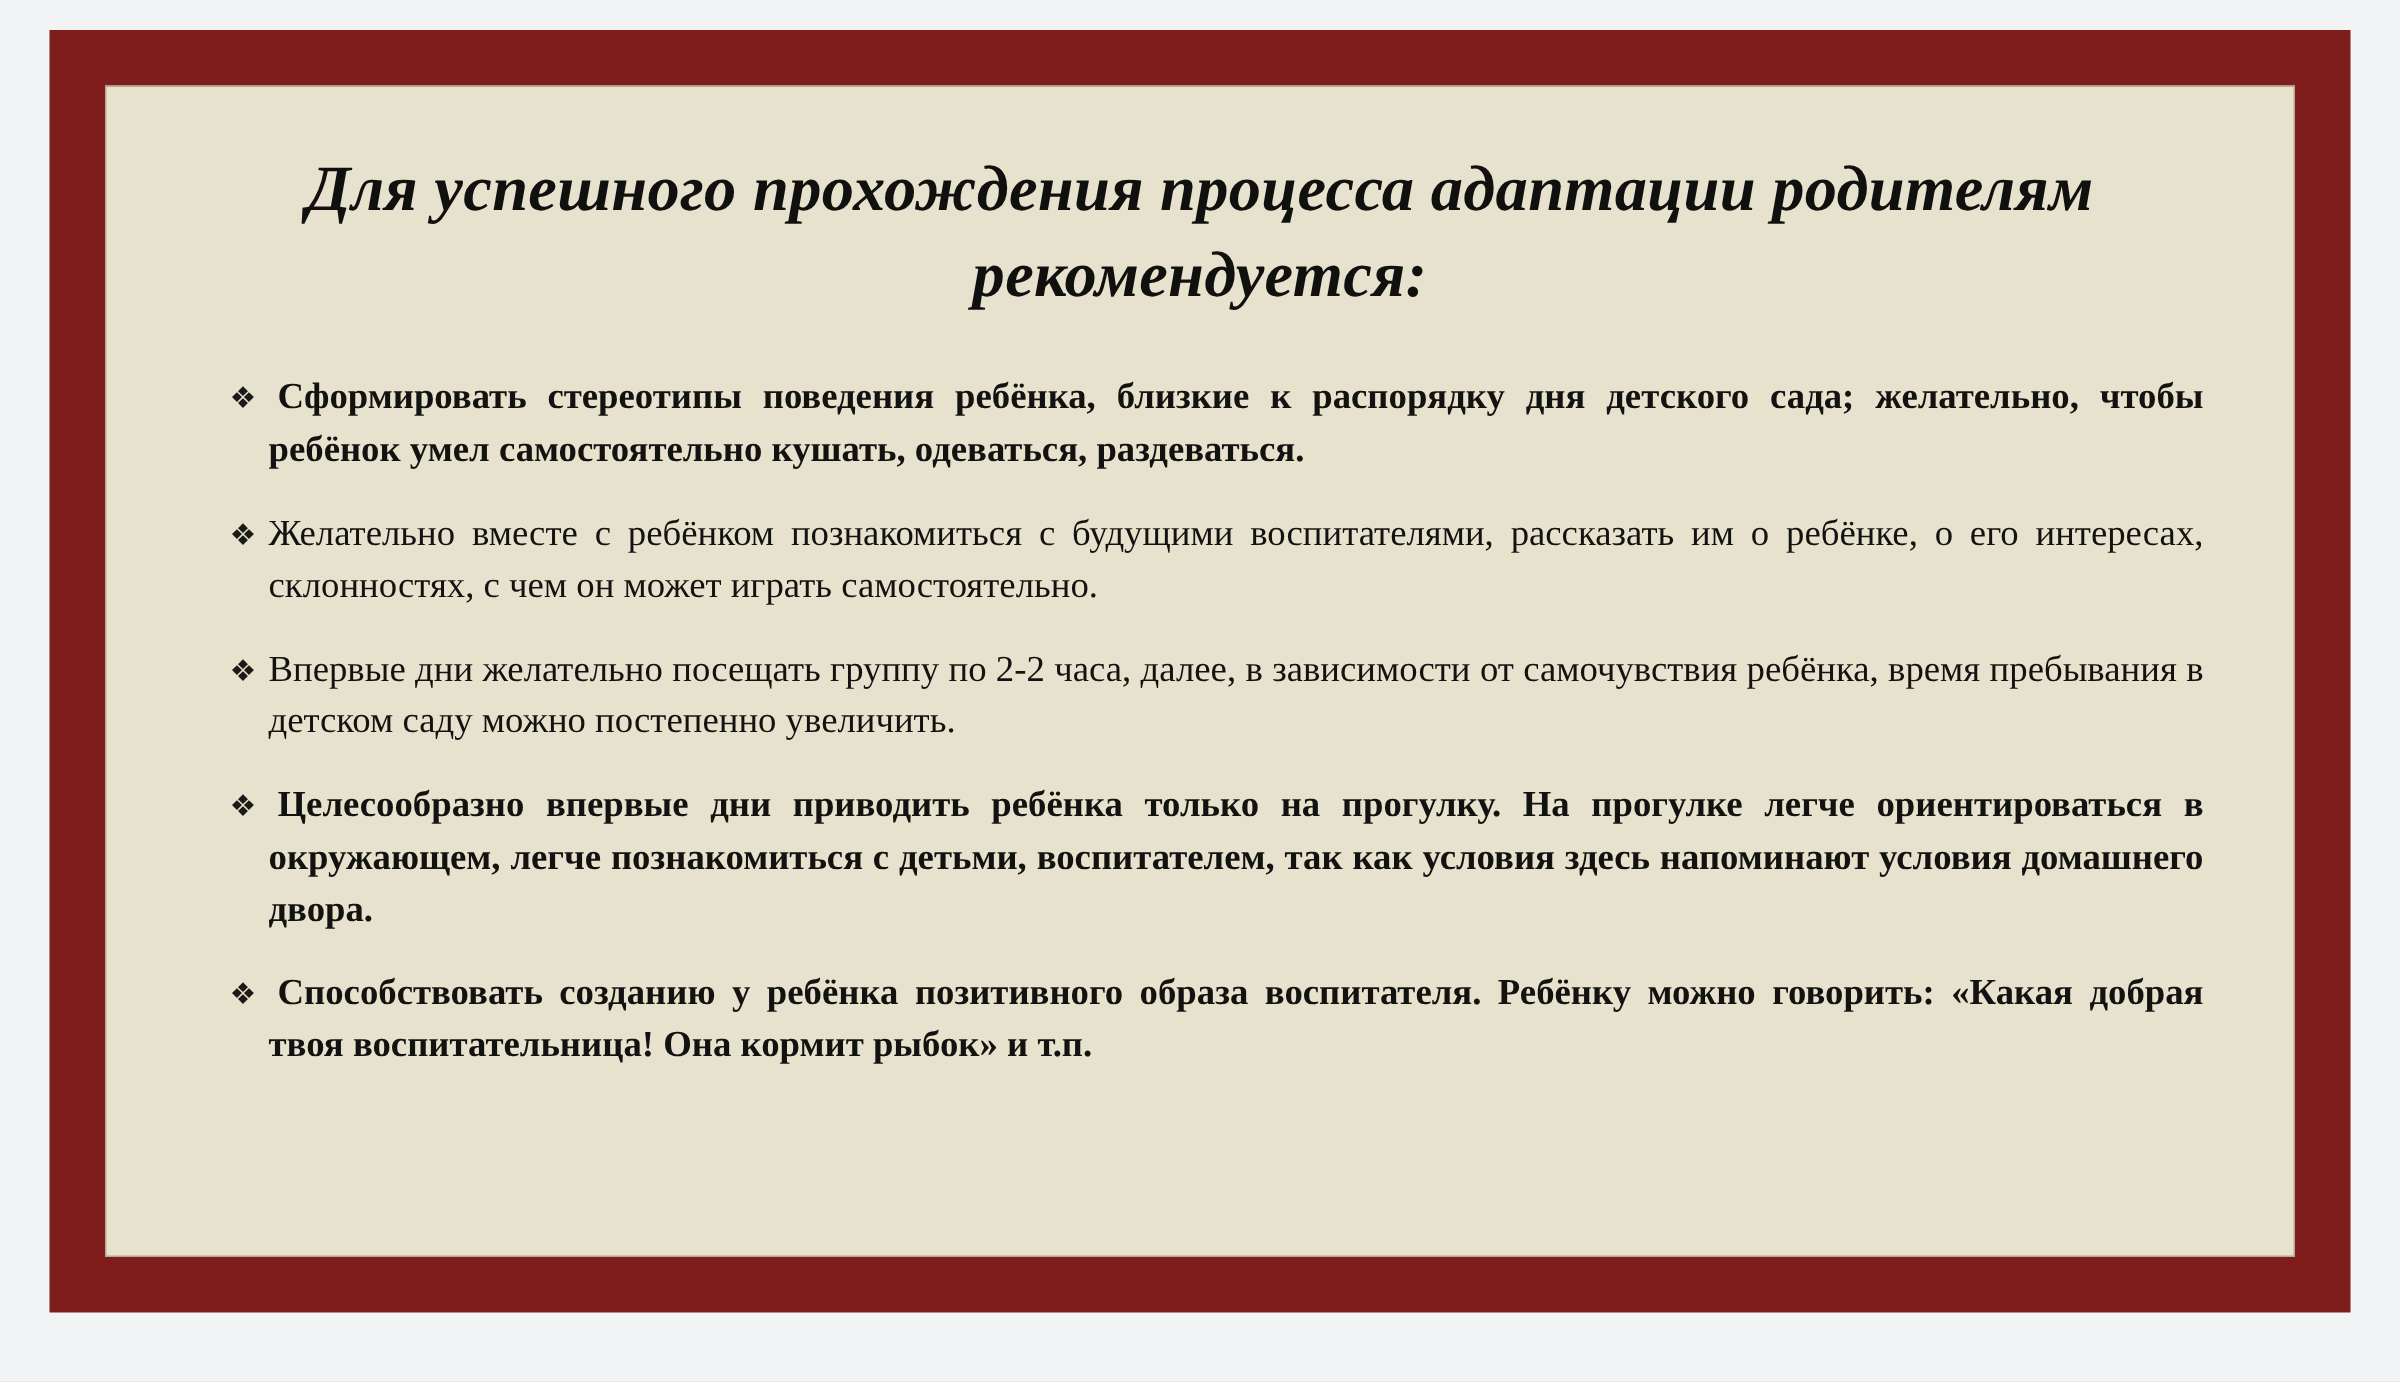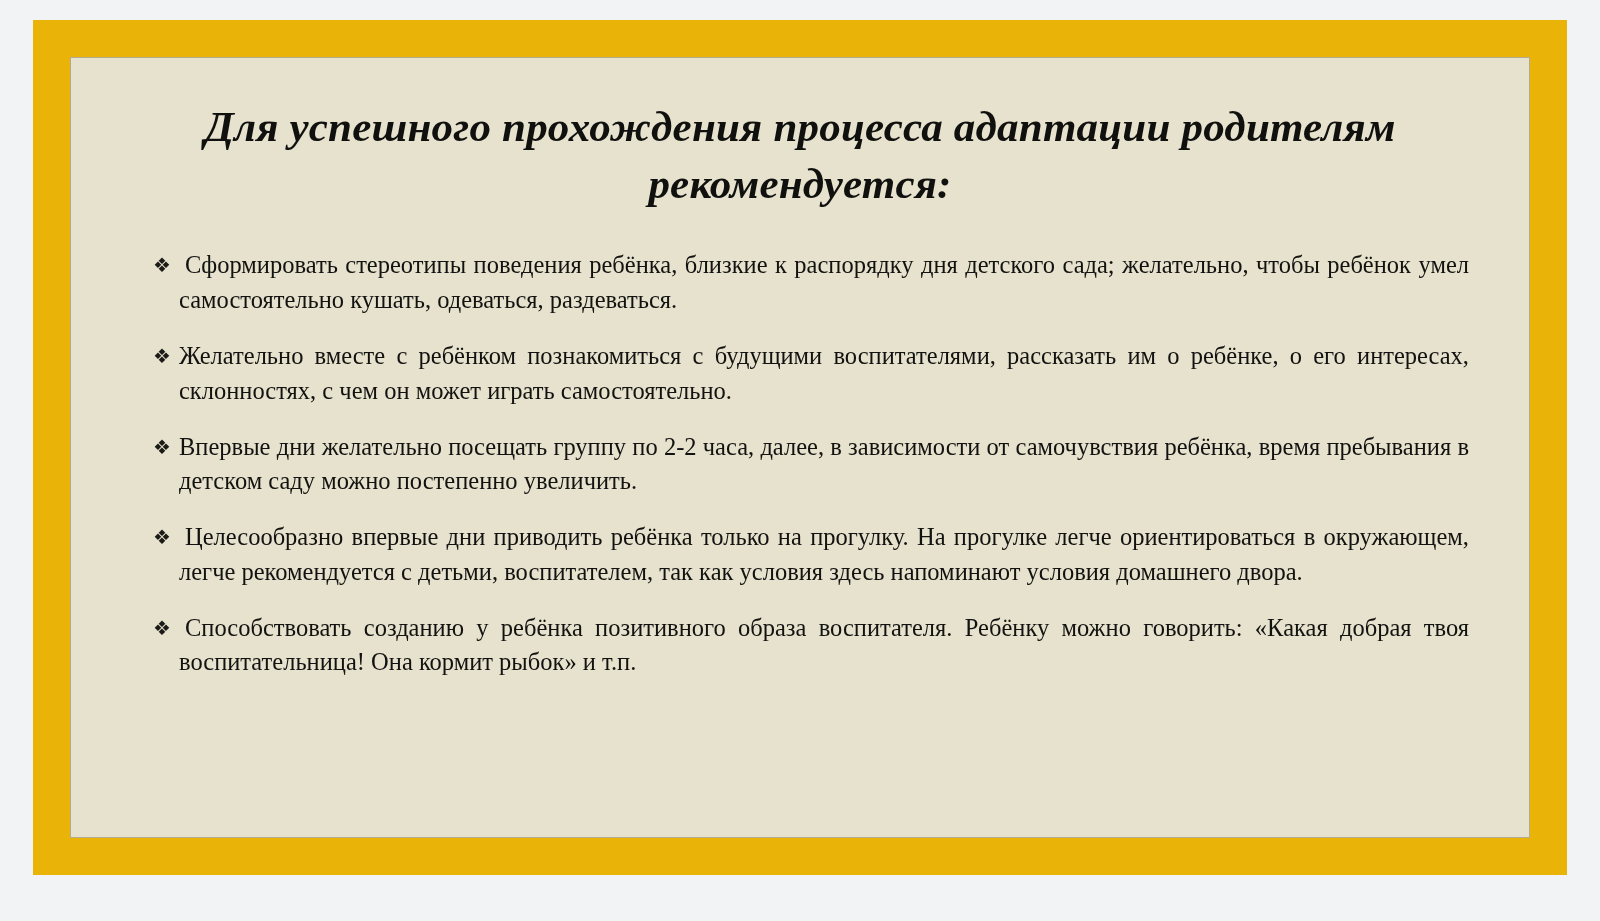--- a/index.html
+++ b/index.html
@@ -12,21 +12,21 @@
     background: #f2f3f5;
     font-family: "Liberation Serif", serif;
     overflow: hidden;
   }
   .slide-outer {
     position: absolute;
     left: 33px;
     top: 20px;
     width: 1534px;
     height: 855px;
-    background: #eab308;
+    background: #7f1d1d;
     box-sizing: border-box;
   }
   .slide-frame {
     position: absolute;
     left: 37px;
     top: 37px;
     width: 1460px;
     height: 781px;
     background: #e7e2cd;
     border: 1px solid #b4ab8e;
@@ -68,20 +68,21 @@
     font-family: "Liberation Serif", serif;
     font-size: 24.5px;
     line-height: 1.42;
     color: #121210;
     text-align: justify;
     text-justify: inter-word;
     hyphens: none;
   }
   .bullet-text.lead-space {
     text-indent: 6px;
+    font-weight: bold;
   }
 </style>
 </head>
 <body>
 
 <div class="slide-outer">
   <div class="slide-frame">
 
     <h1 class="slide-title">Для успешного прохождения процесса адаптации родителям рекомендуется:</h1>
 
@@ -97,21 +98,21 @@
         <span class="bullet-text">Желательно вместе с ребёнком познакомиться с будущими воспитателями, рассказать им о ребёнке, о его интересах, склонностях, с чем он может играть самостоятельно.</span>
       </div>
 
       <div class="bullet-row">
         <span class="bullet-mark">❖</span>
         <span class="bullet-text">Впервые дни желательно посещать группу по 2-2 часа, далее, в зависимости от самочувствия ребёнка, время пребывания в детском саду можно постепенно увеличить.</span>
       </div>
 
       <div class="bullet-row">
         <span class="bullet-mark">❖</span>
-        <span class="bullet-text lead-space">Целесообразно впервые дни приводить ребёнка только на прогулку. На прогулке легче ориентироваться в окружающем, легче рекомендуется с детьми, воспитателем, так как условия здесь напоминают условия домашнего двора.</span>
+        <span class="bullet-text lead-space">Целесообразно впервые дни приводить ребёнка только на прогулку. На прогулке легче ориентироваться в окружающем, легче познакомиться с детьми, воспитателем, так как условия здесь напоминают условия домашнего двора.</span>
       </div>
 
       <div class="bullet-row">
         <span class="bullet-mark">❖</span>
         <span class="bullet-text lead-space">Способствовать созданию у ребёнка позитивного образа воспитателя. Ребёнку можно говорить: «Какая добрая твоя воспитательница! Она кормит рыбок» и т.п.</span>
       </div>
 
     </div>
   </div>
 </div>

